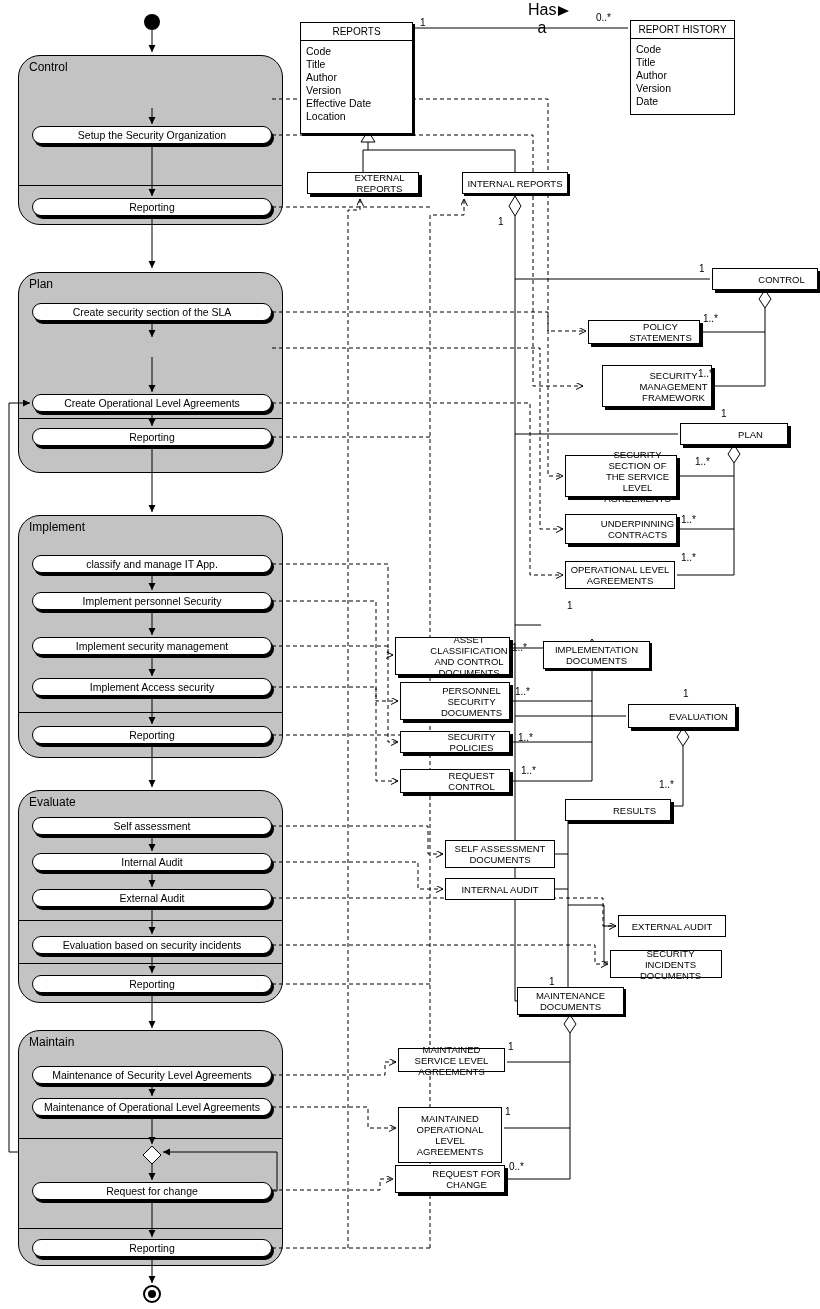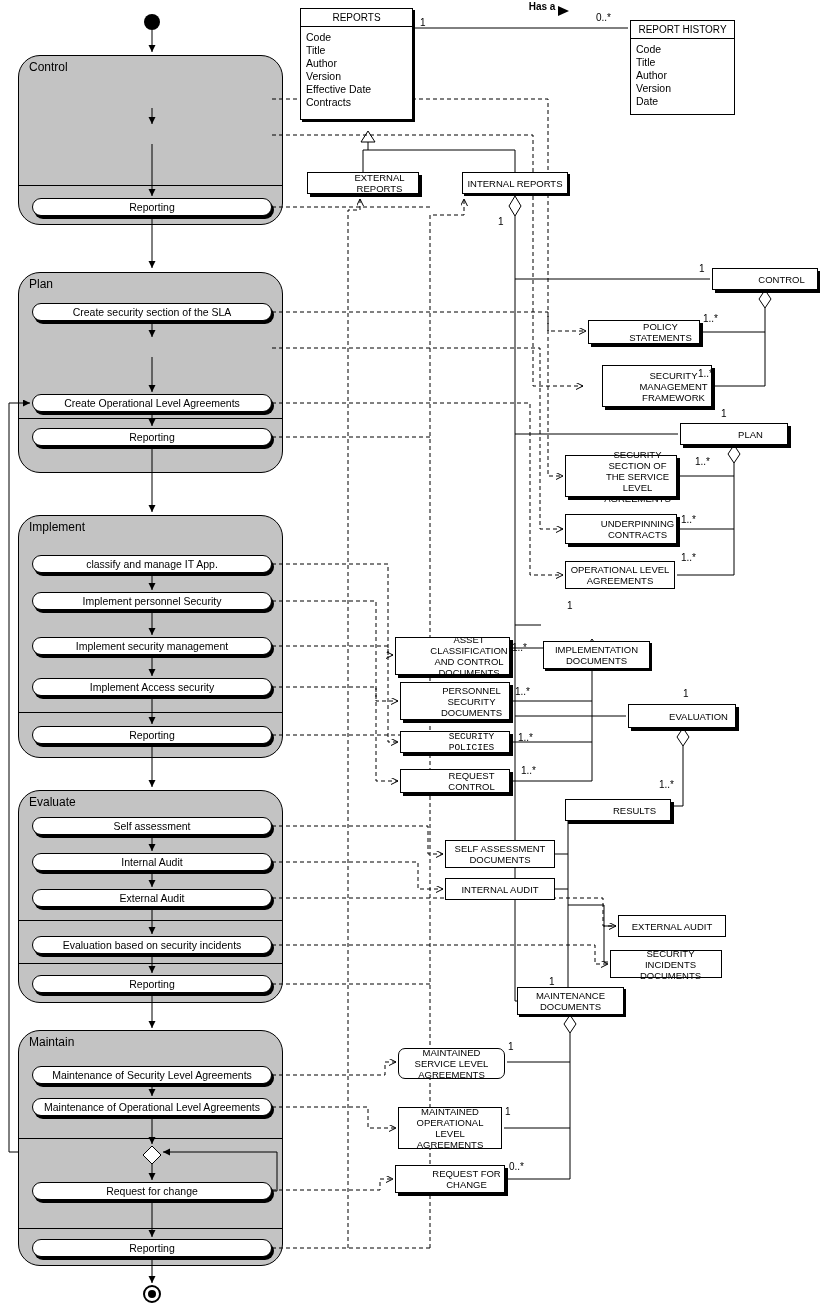--- a/index.html
+++ b/index.html
@@ -25,21 +25,21 @@
     position:absolute; background:#fff; border:1px solid #000;
     font-size:9.5px; line-height:11px; padding:1px 3px;
     display:flex; align-items:center; justify-content:center; text-align:center;
   }
   .shadow3 { box-shadow:3px 3px 0 #000;padding-left:36px; }
   .shadow2 { box-shadow:2px 2px 0 #000; }
   .classbox { position:absolute; background:#fff; border:1px solid #000; }
   .classbox .title { border-bottom:1px solid #000; text-align:center; padding:3px 2px; font-size:10px; }
   .classbox .attrs { padding:4px 5px; font-size:10.5px; line-height:13px; }
   .mult { position:absolute; font-size:10px; }
-  .assoc-label { position:absolute; font-size:10px; text-align:center; width:28px;font-weight:bold; }
+  .assoc-label { position:absolute; font-size:16px; text-align:center; width:28px; }
   .initial-node { position:absolute; left:144px; top:14px; width:16px; height:16px; background:#000; border-radius:50%; }
   .final-node { position:absolute; left:143px; top:1285px; width:18px; height:18px; border:2px solid #000; border-radius:50%; display:flex; align-items:center; justify-content:center; }
   .final-node .inner { width:8px; height:8px; background:#000; border-radius:50%; }
   .connector-dot { position:absolute; left:254px; top:1187px; width:8px; height:8px; background:#000; border-radius:50%; }
   .svg-layer { position:absolute; left:0; top:0; }
 </style>
 </head>
 <body>
 
 <div class="canvas">
@@ -193,20 +193,21 @@
       <path d="M272,1248 H430"></path>
     </g>
   </svg>
 
   <div class="initial-node"></div>
   <div class="final-node">
       <div class="inner"></div>
     </div>
   <div class="connector-dot"></div>
 
+  <div class="pill" style="top:126px;">Setup the Security Organization</div>
   <div class="pill" style="top:198px;">Reporting</div>
 
   <div class="pill" style="top:303px;">Create security section of the SLA</div>
   <div class="pill" style="top:394px;">Create Operational Level Agreements</div>
   <div class="pill" style="top:428px;">Reporting</div>
 
   <div class="pill" style="top:555px;">classify and manage IT App.</div>
   <div class="pill" style="top:592px;">Implement personnel Security</div>
   <div class="pill" style="top:637px;">Implement security management</div>
   <div class="pill" style="top:678px;">Implement Access security</div>
@@ -216,29 +217,29 @@
   <div class="pill" style="top:853px;">Internal Audit</div>
   <div class="pill" style="top:889px;">External Audit</div>
   <div class="pill" style="top:936px;">Evaluation based on security incidents</div>
   <div class="pill" style="top:975px;">Reporting</div>
 
   <div class="pill" style="top:1066px;">Maintenance of Security Level Agreements</div>
   <div class="pill" style="top:1098px;">Maintenance of Operational Level Agreements</div>
   <div class="pill" style="top:1182px;">Request for change</div>
   <div class="pill" style="top:1239px;">Reporting</div>
 
-  <div class="classbox shadow2" style="left:300px;top:8px;width:113px;height:112px;">
+  <div class="classbox shadow2" style="left:300px;top:22px;width:113px;height:112px;">
     <div class="title">REPORTS</div>
     <div class="attrs">
       <div>Code</div>
       <div>Title</div>
       <div>Author</div>
       <div>Version</div>
       <div>Effective Date</div>
-      <div>Contracts</div>
+      <div>Location</div>
     </div>
   </div>
 
   <div class="classbox" style="left:630px;top:20px;width:105px;height:95px;">
     <div class="title">REPORT HISTORY</div>
     <div class="attrs">
       <div>Code</div>
       <div>Title</div>
       <div>Author</div>
       <div>Version</div>
@@ -257,33 +258,33 @@
   <div class="ubox shadow3" style="left:588px;top:320px;width:112px;height:24px;">POLICY  STATEMENTS</div>
   <div class="ubox shadow3" style="left:585px;top:365px;width:110px;height:42px;margin-left:17px;">SECURITY MANAGEMENT FRAMEWORK</div>
   <div class="ubox shadow3" style="left:680px;top:423px;width:108px;height:22px;">PLAN</div>
   <div class="ubox shadow3" style="left:565px;top:455px;width:112px;height:42px;">SECURITY SECTION OF THE SERVICE LEVEL AGREEMENTS</div>
   <div class="ubox shadow3" style="left:565px;top:514px;width:112px;height:30px;">UNDERPINNING CONTRACTS</div>
   <div class="ubox" style="left:565px;top:561px;width:110px;height:28px;">OPERATIONAL LEVEL AGREEMENTS</div>
 
   <div class="ubox shadow2" style="left:543px;top:641px;width:107px;height:28px;">IMPLEMENTATION DOCUMENTS</div>
   <div class="ubox shadow3" style="left:395px;top:637px;width:115px;height:38px;">ASSET CLASSIFICATION AND CONTROL DOCUMENTS</div>
   <div class="ubox shadow3" style="left:400px;top:682px;width:110px;height:38px;">PERSONNEL SECURITY DOCUMENTS</div>
-  <div class="ubox shadow3" style="left:400px;top:731px;width:110px;height:22px;font-family:Liberation Mono, monospace;">SECURITY POLICIES</div>
+  <div class="ubox shadow3" style="left:400px;top:731px;width:110px;height:22px;">SECURITY POLICIES</div>
   <div class="ubox shadow3" style="left:400px;top:769px;width:110px;height:24px;">REQUEST CONTROL</div>
 
   <div class="ubox shadow3" style="left:628px;top:704px;width:108px;height:24px;">EVALUATION</div>
   <div class="ubox shadow3" style="left:565px;top:799px;width:106px;height:22px;">RESULTS</div>
   <div class="ubox" style="left:445px;top:840px;width:110px;height:28px;">SELF ASSESSMENT DOCUMENTS</div>
   <div class="ubox" style="left:445px;top:878px;width:110px;height:22px;">INTERNAL AUDIT</div>
   <div class="ubox" style="left:618px;top:915px;width:108px;height:22px;">EXTERNAL AUDIT</div>
   <div class="ubox" style="left:610px;top:950px;width:112px;height:28px;padding-left:12px;">SECURITY INCIDENTS DOCUMENTS</div>
 
   <div class="ubox shadow2" style="left:517px;top:987px;width:107px;height:28px;">MAINTENANCE DOCUMENTS</div>
-  <div class="ubox" style="left:398px;top:1048px;width:107px;height:31px;border-radius:7px;">MAINTAINED SERVICE LEVEL AGREEMENTS</div>
-  <div class="ubox" style="left:398px;top:1107px;width:104px;height:42px;">MAINTAINED OPERATIONAL LEVEL AGREEMENTS</div>
+  <div class="ubox" style="left:398px;top:1048px;width:107px;height:24px;">MAINTAINED SERVICE LEVEL AGREEMENTS</div>
+  <div class="ubox" style="left:398px;top:1107px;width:104px;height:56px;">MAINTAINED OPERATIONAL LEVEL AGREEMENTS</div>
   <div class="ubox shadow3" style="left:395px;top:1165px;width:110px;height:28px;">REQUEST FOR CHANGE</div>
 
   <div class="mult" style="left:498px;top:216px;">1</div>
   <div class="mult" style="left:699px;top:263px;">1</div>
   <div class="mult" style="left:703px;top:313px;">1..*</div>
   <div class="mult" style="left:698px;top:368px;">1..*</div>
   <div class="mult" style="left:721px;top:408px;">1</div>
   <div class="mult" style="left:695px;top:456px;">1..*</div>
   <div class="mult" style="left:681px;top:514px;">1..*</div>
   <div class="mult" style="left:681px;top:552px;">1..*</div>

